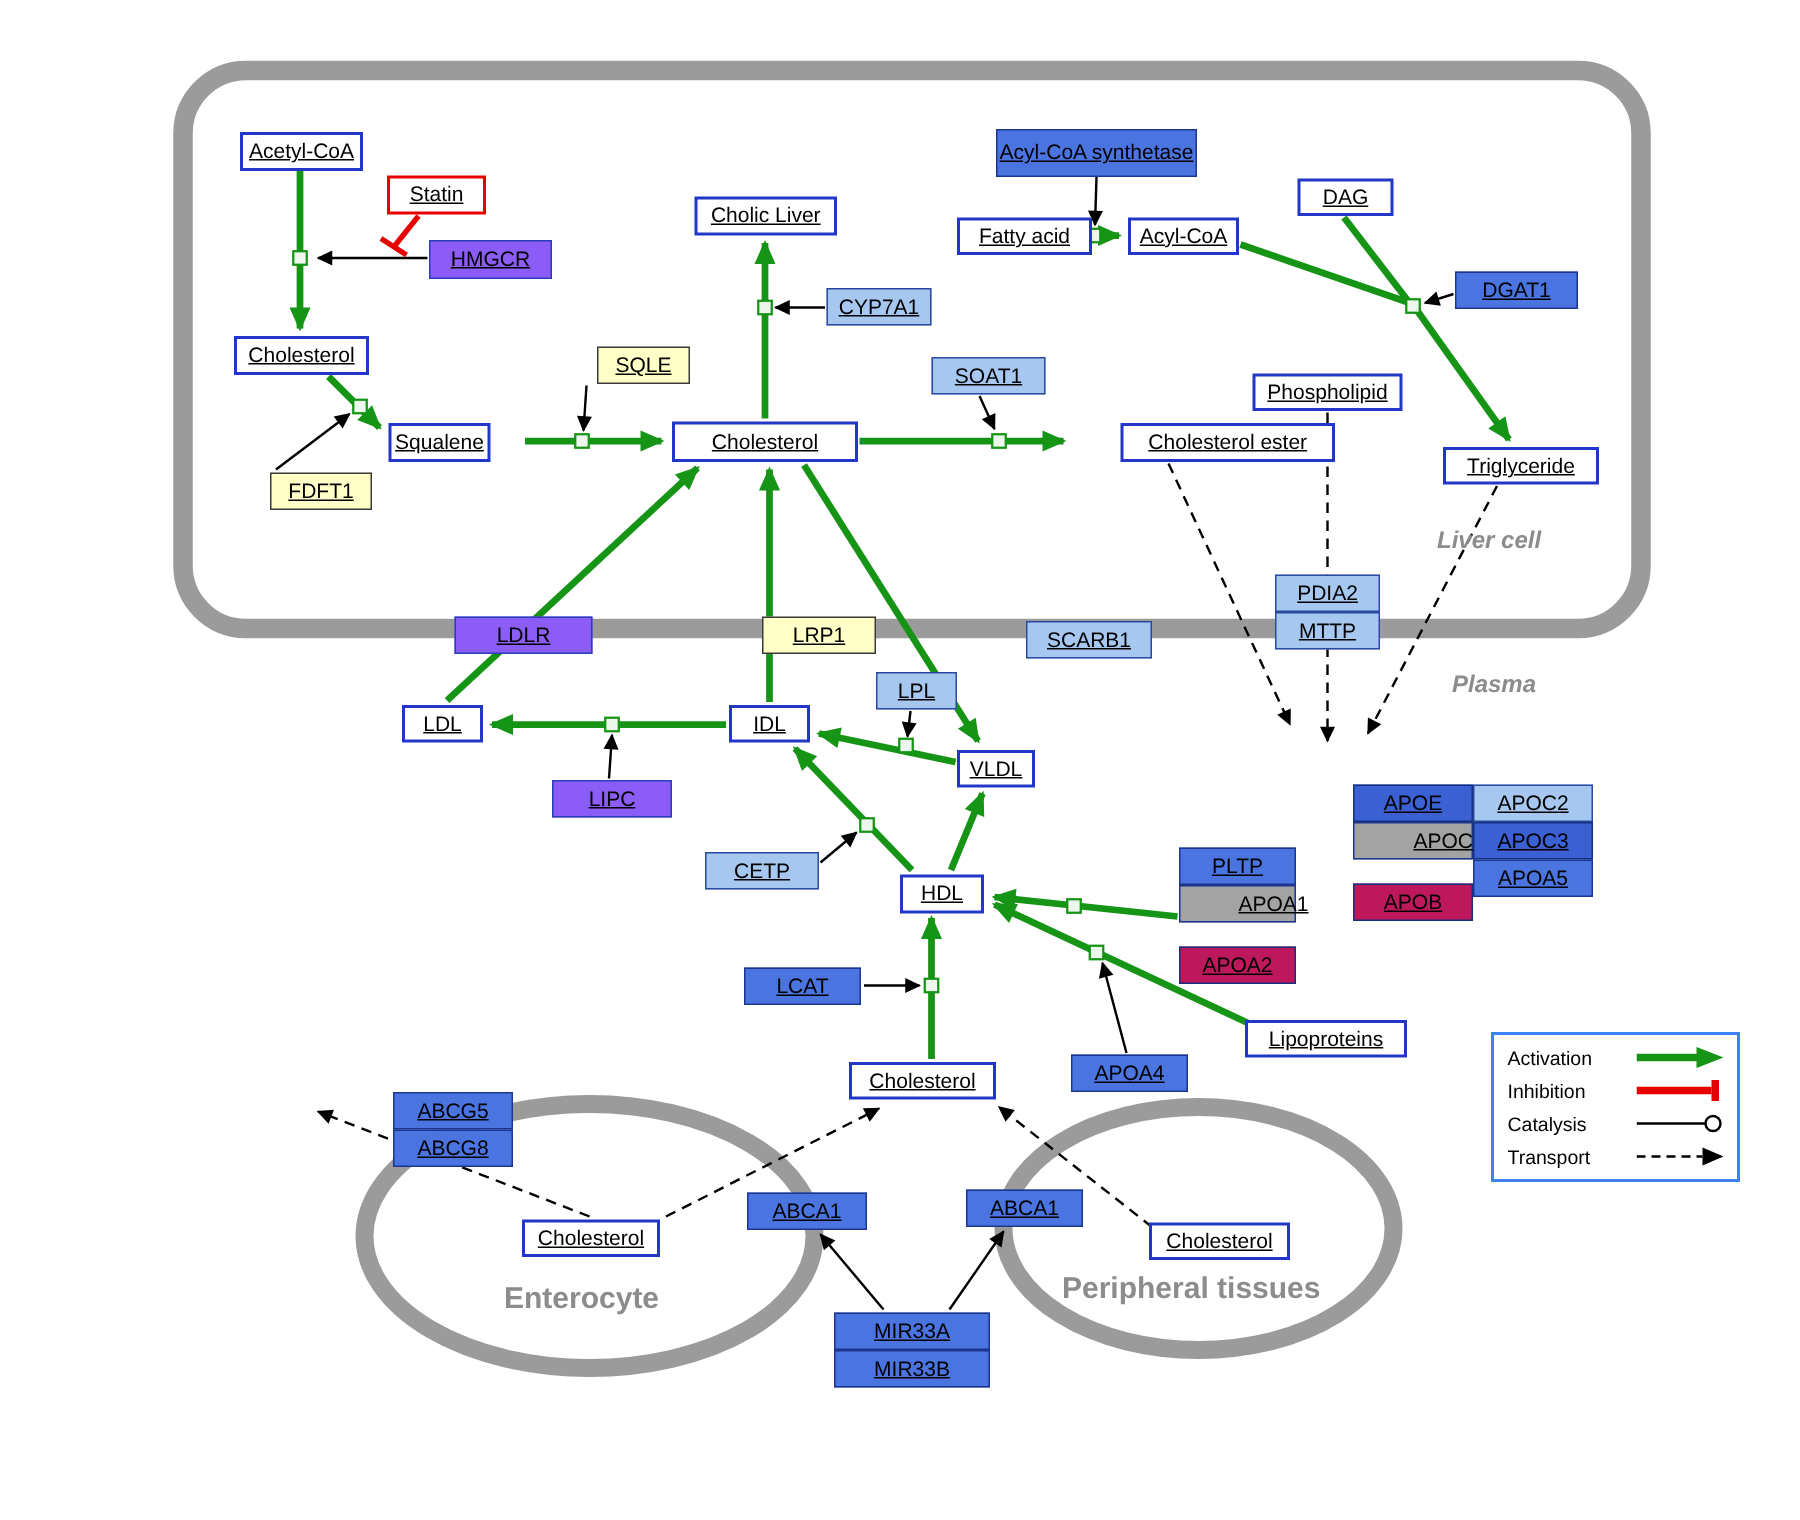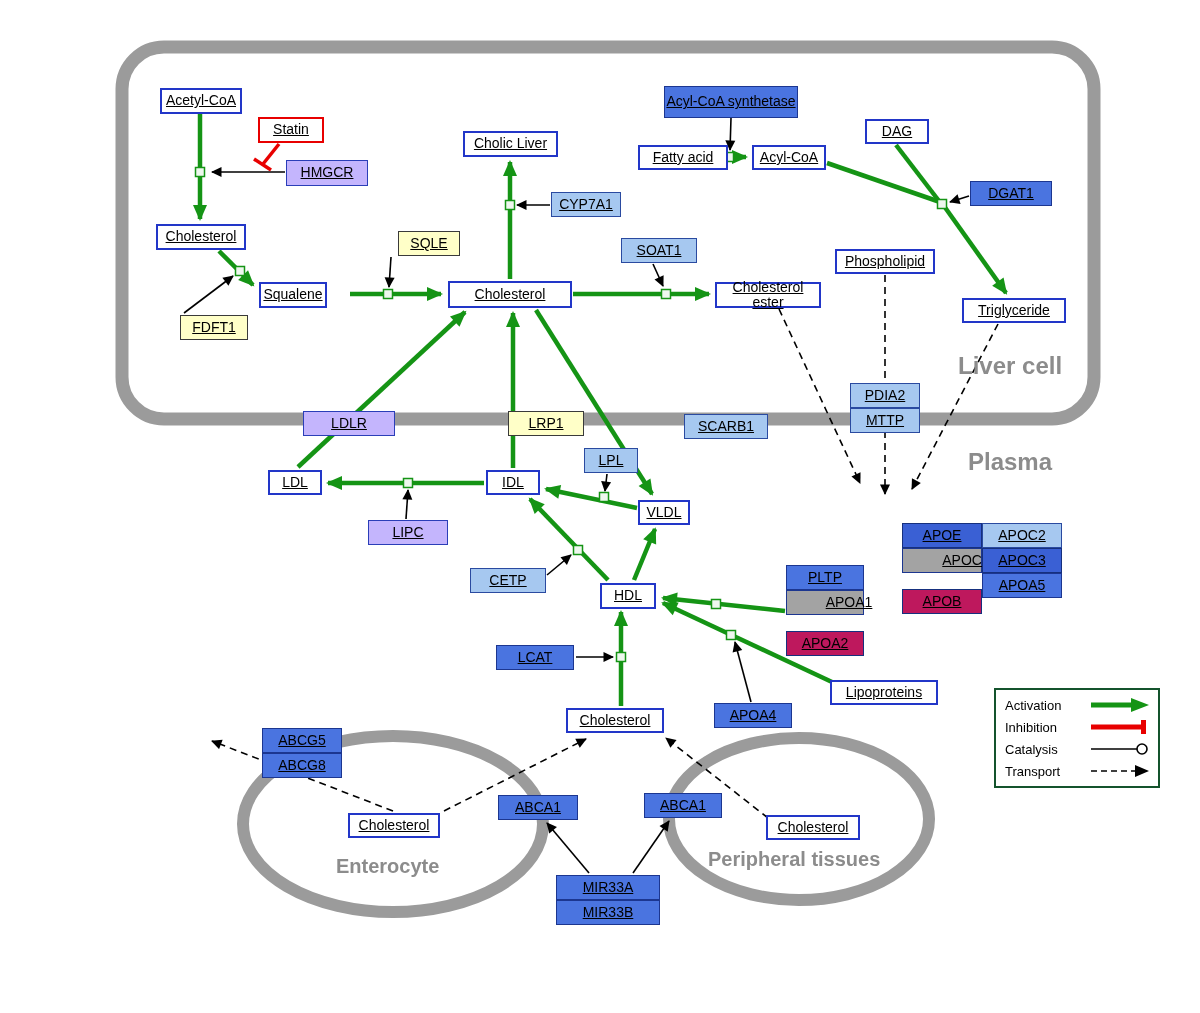--- a/index.html
+++ b/index.html
@@ -3,32 +3,32 @@
 <meta charset="utf-8">
 <style>
   html,body{margin:0;padding:0;background:#ffffff;}
   #stage{position:relative;width:1200px;height:1013px;background:#ffffff;overflow:hidden;
          font-family:"Liberation Sans",sans-serif;}
   #edges{position:absolute;left:0;top:0;}
   .node{position:absolute;display:flex;align-items:center;justify-content:center;
         box-sizing:border-box;font-size:14px;color:#000;text-align:center;line-height:1.08;text-decoration:underline;}
   .metabolite{background:#ffffff;border:2px solid #2236c8;}
   .statin{background:#ffffff;border:2.5px solid #e80000;}
-  .g-yellow{background:#c4b5fd;border:1.5px solid #2a3eb8;}
+  .g-yellow{background:#8b5cf6;border:1.5px solid #2a3eb8;}
   .g-pale{background:#ffffc8;border:1.3px solid #3a3a3a;margin-left:34px;}
   .g-lblue{background:#a6c8f0;border:1.3px solid #2a4aa0;}
   .g-blue{background:#4a74e0;border:1.3px solid #1c3690;}
   .g-blue-light{background:#a3a3a3;border:1.3px solid #1c3690;padding-left:48px;}
   .g-blue-dark{background:#be185d;border:1.3px solid #16307e;margin-top:16px;}
   .g-blue-mid{background:#3a60d4;border:1.3px solid #16307e;}
   .region-label{position:absolute;font-weight:bold;color:#8c8c8c;}
-  .rl-big{font-size:24px;}
+  .rl-big{font-size:16px;font-style:italic;}
   .rl-mid{font-size:20px;}
   .legend{position:absolute;left:994px;top:688px;width:166px;height:100px;background:#fff;
-          border:2px solid #14532d;box-sizing:border-box;padding:7px 9px;display:flex;
+          border:2px solid #3b82f6;box-sizing:border-box;padding:7px 9px;display:flex;
           flex-direction:column;justify-content:space-between;}
   .legend-row{display:flex;align-items:center;justify-content:space-between;height:16px;}
   .legend-row span{font-size:13px;color:#000;}
 </style>
 </head>
 <body>
 
 <div id="stage">
 
 <svg id="edges" width="1200" height="1013" viewBox="0 0 1200 1013">
@@ -119,21 +119,21 @@
 <div class="node statin" style="left:258px;top:117px;width:66px;height:26px">Statin</div>
 <div class="node g-yellow" style="left:286px;top:160px;width:82px;height:26px">HMGCR</div>
 <div class="node metabolite" style="left:156px;top:224px;width:90px;height:26px">Cholesterol</div>
 <div class="node g-pale" style="left:146px;top:315px;width:68px;height:25px">FDFT1</div>
 <div class="node metabolite" style="left:259px;top:282px;width:68px;height:26px">Squalene</div>
 <div class="node g-pale" style="left:364px;top:231px;width:62px;height:25px">SQLE</div>
 <div class="node metabolite" style="left:448px;top:281px;width:124px;height:27px">Cholesterol</div>
 <div class="node metabolite" style="left:463px;top:131px;width:95px;height:26px">Cholic Liver</div>
 <div class="node g-lblue" style="left:551px;top:192px;width:70px;height:25px">CYP7A1</div>
 <div class="node g-lblue" style="left:621px;top:238px;width:76px;height:25px">SOAT1</div>
-<div class="node metabolite" style="left:715px;top:282px;width:106px;height:26px">Cholesterol ester</div>
+<div class="node metabolite" style="left:747px;top:282px;width:143px;height:26px">Cholesterol ester</div>
 <div class="node g-blue" style="left:664px;top:86px;width:134px;height:32px">Acyl-CoA synthetase</div>
 <div class="node metabolite" style="left:638px;top:145px;width:90px;height:25px">Fatty acid</div>
 <div class="node metabolite" style="left:752px;top:145px;width:74px;height:25px">Acyl-CoA</div>
 <div class="node metabolite" style="left:865px;top:119px;width:64px;height:25px">DAG</div>
 <div class="node g-blue" style="left:970px;top:181px;width:82px;height:25px">DGAT1</div>
 <div class="node metabolite" style="left:835px;top:249px;width:100px;height:25px">Phospholipid</div>
 <div class="node metabolite" style="left:962px;top:298px;width:104px;height:25px">Triglyceride</div>
 <div class="node g-lblue" style="left:850px;top:383px;width:70px;height:25px">PDIA2</div>
 <div class="node g-lblue" style="left:850px;top:408px;width:70px;height:25px">MTTP</div>
 

